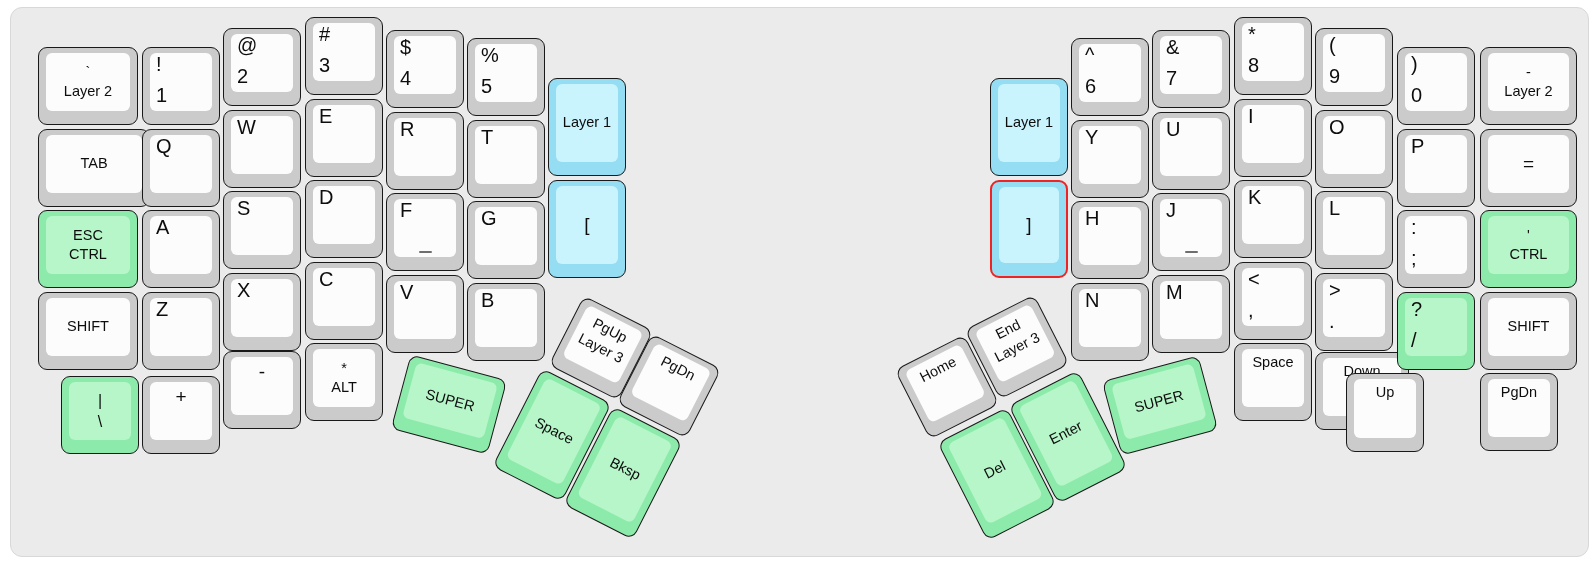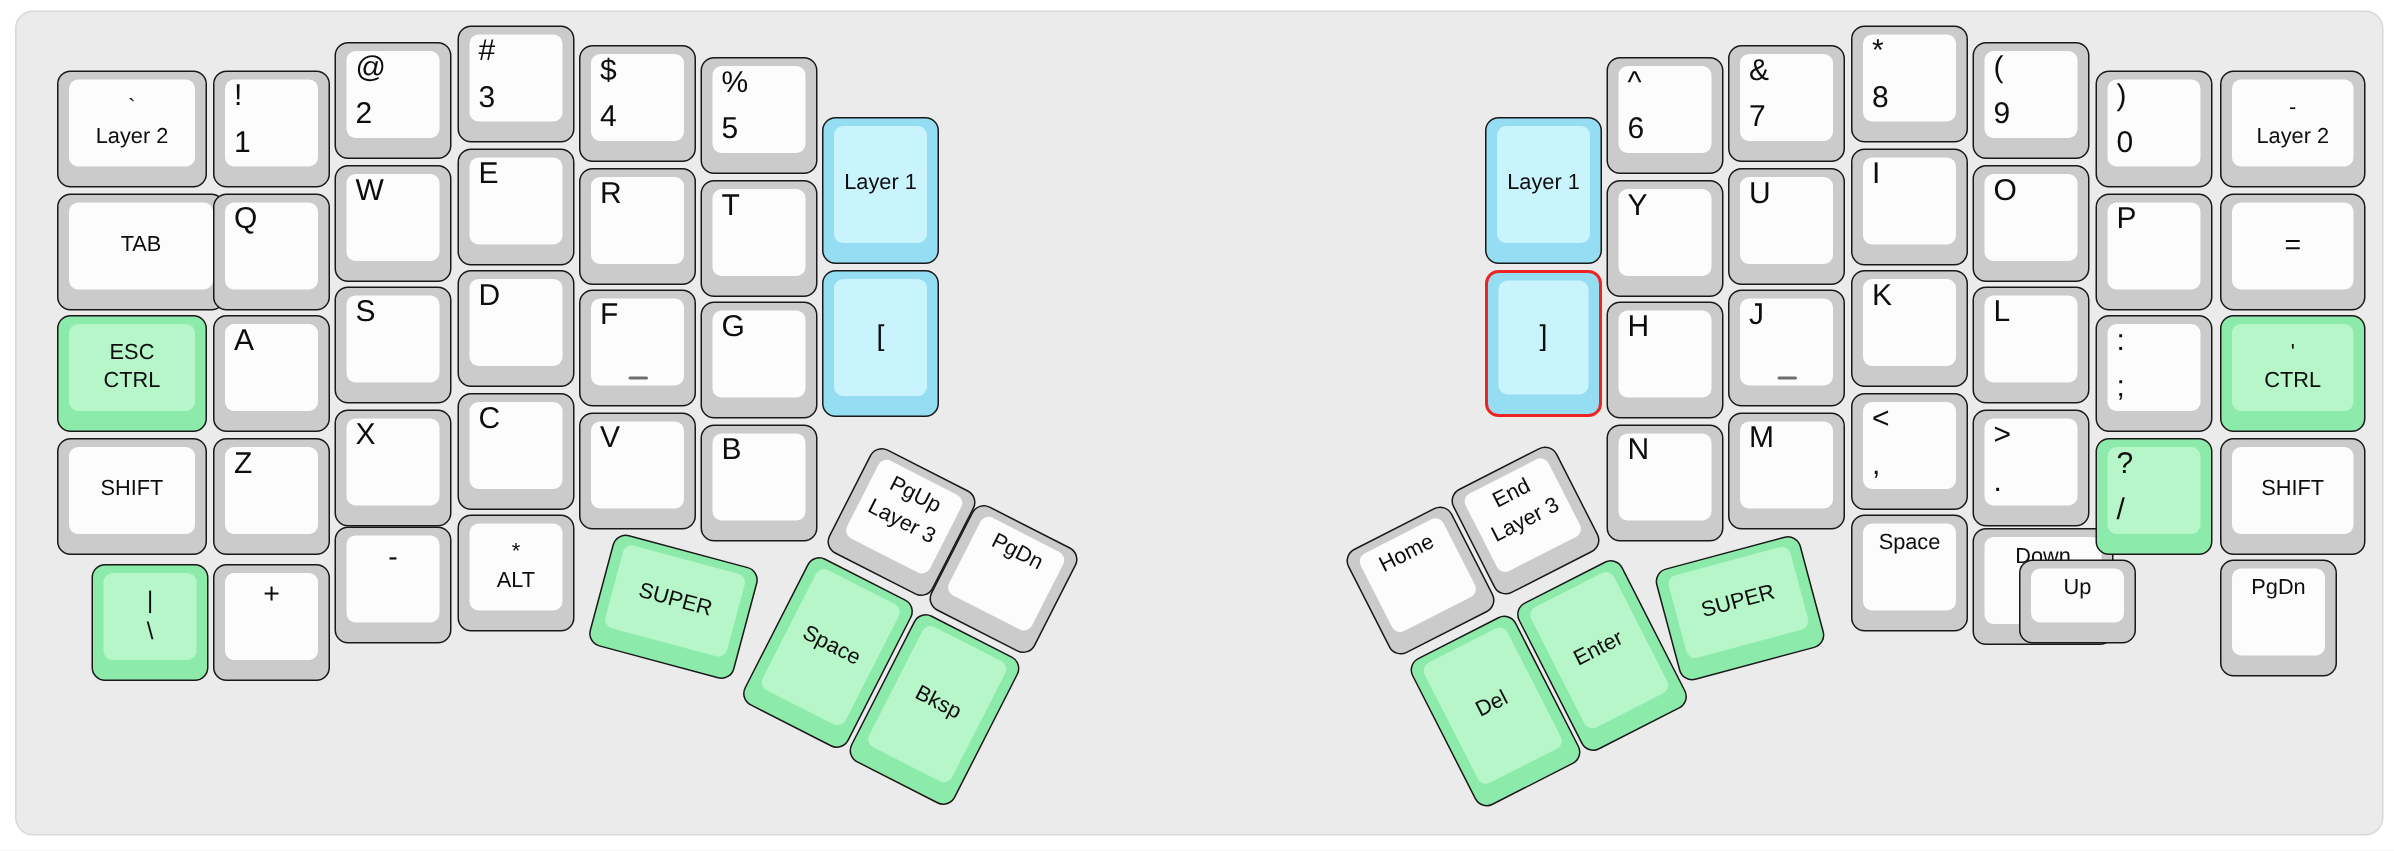--- a/index.html
+++ b/index.html
@@ -418,21 +418,21 @@
         <div class="ln">;</div>
       </div>
     </div>
     <div class="key k-green" style="left: 1397px; top: 292px; width: 78px; height: 78px;">
       <div class="cap"></div>
       <div class="label a-tl f-sym">
         <div class="ln">?</div>
         <div class="ln">/</div>
       </div>
     </div>
-    <div class="key k-white" style="left: 1346px; top: 373px; width: 78px; height: 56px;">
+    <div class="key k-white" style="left: 1346px; top: 373px; width: 78px; height: 79px;">
       <div class="cap"></div>
       <div class="label a-tc f-word">
         <div class="ln">Up</div>
       </div>
     </div>
     <div class="key k-white" style="left: 1480px; top: 47px; width: 97px; height: 78px;">
       <div class="cap"></div>
       <div class="label a-c f-word">
         <div class="ln">-</div>
         <div class="ln">Layer 2</div>

